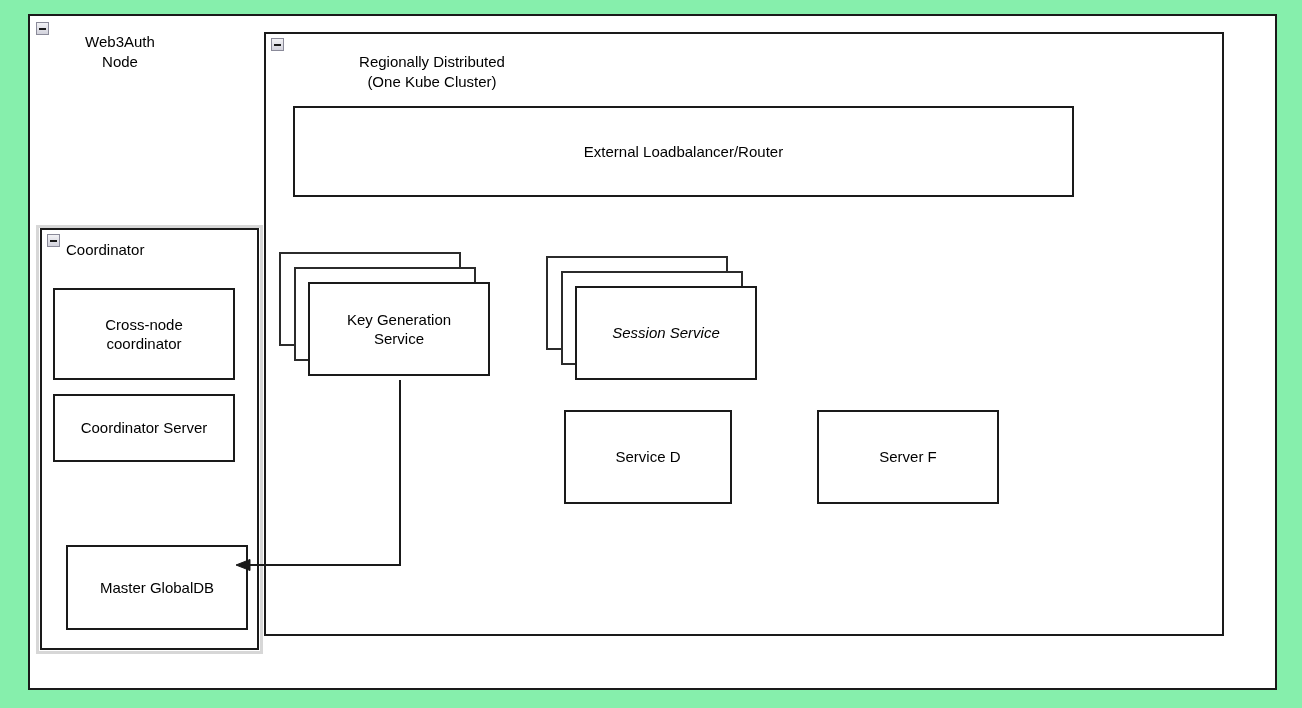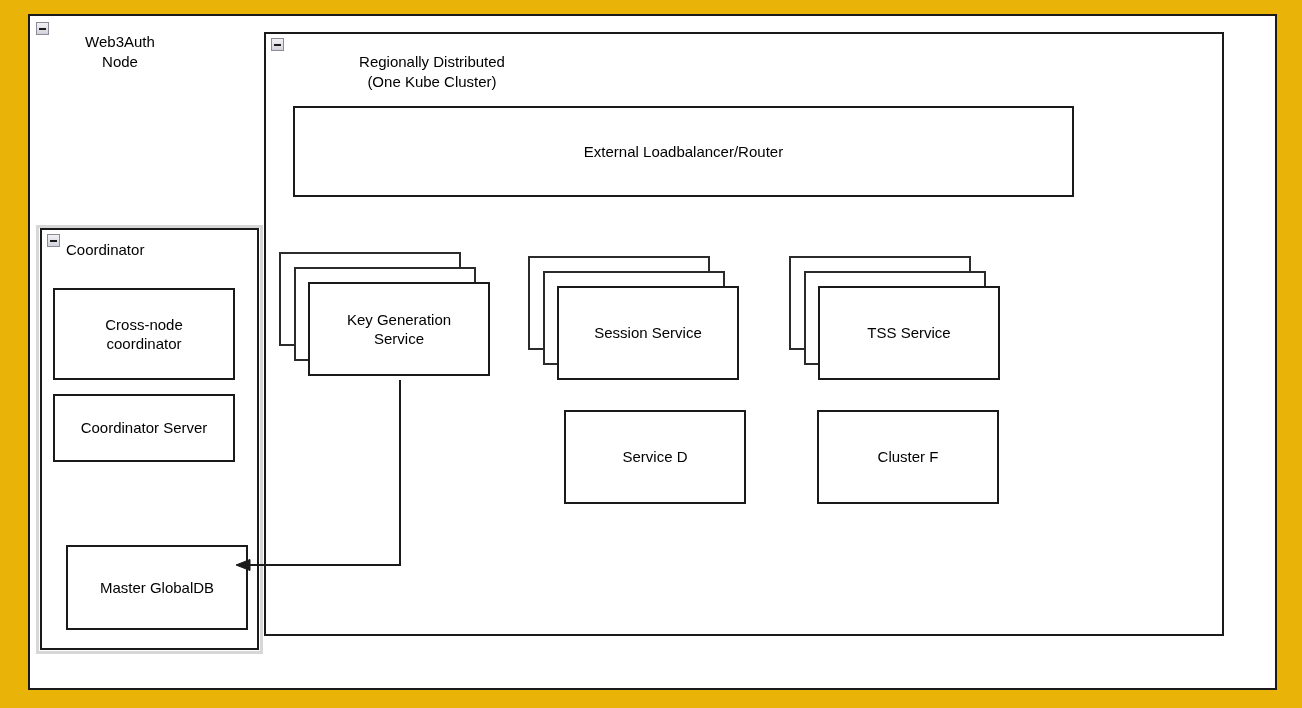--- a/index.html
+++ b/index.html
@@ -10,21 +10,21 @@
   }
   body {
     font-family: "Liberation Sans", sans-serif;
     -webkit-font-smoothing: antialiased;
   }
 
   #canvas {
     position: relative;
     width: 1302px;
     height: 708px;
-    background: #eab308;
+    background: #86efac;
     overflow: hidden;
   }
   .container-box {
     position: absolute;
     background: #ffffff;
     border: 2px solid #1a1a1a;
     box-sizing: border-box;
   }
   .leaf-box {
     position: absolute;
@@ -158,42 +158,35 @@
 
   <div class="stack" style="left:279px; top:252px; width:212px; height:124px;">
     <div class="layer" style="left:0px; top:0px; width:182px; height:94px;"></div>
     <div class="layer" style="left:15px; top:15px; width:182px; height:94px;"></div>
     <div class="layer front" style="left:29px; top:30px; width:182px; height:94px;">
       <span>Key Generation
 Service</span>
     </div>
   </div>
 
-  <div class="stack" style="left:528px; top:256px; width:212px; height:156px;">
+  <div class="stack" style="left:546px; top:256px; width:212px; height:156px;font-style:italic;">
     <div class="layer" style="left:0px; top:0px; width:182px; height:94px;"></div>
     <div class="layer" style="left:15px; top:15px; width:182px; height:94px;"></div>
     <div class="layer front" style="left:29px; top:30px; width:182px; height:94px;">
       <span>Session Service</span>
     </div>
   </div>
 
-  <div class="stack" style="left:789px; top:256px; width:212px; height:124px;">
-    <div class="layer" style="left:0px; top:0px; width:182px; height:94px;"></div>
-    <div class="layer" style="left:15px; top:15px; width:182px; height:94px;"></div>
-    <div class="layer front" style="left:29px; top:30px; width:182px; height:94px;">
-      <span>TSS Service</span>
-    </div>
-  </div>
 
-  <div class="leaf-box" style="left:564px; top:410px; width:182px; height:94px;">
+  <div class="leaf-box" style="left:564px; top:410px; width:168px; height:94px;">
     <span>Service D</span>
   </div>
 
   <div class="leaf-box" style="left:817px; top:410px; width:182px; height:94px;">
-    <span>Cluster F</span>
+    <span>Server F</span>
   </div>
 
   <svg class="connector-svg" viewBox="0 0 1302 708">
     <g>
       <polyline points="400,380 400,565 246,565" fill="none" stroke="#1a1a1a" stroke-width="2"></polyline>
       <polygon points="236,565 250,559.5 250,570.5" fill="#1a1a1a" stroke="#1a1a1a" stroke-width="1"></polygon>
     </g>
   </svg>
 
 </div>

